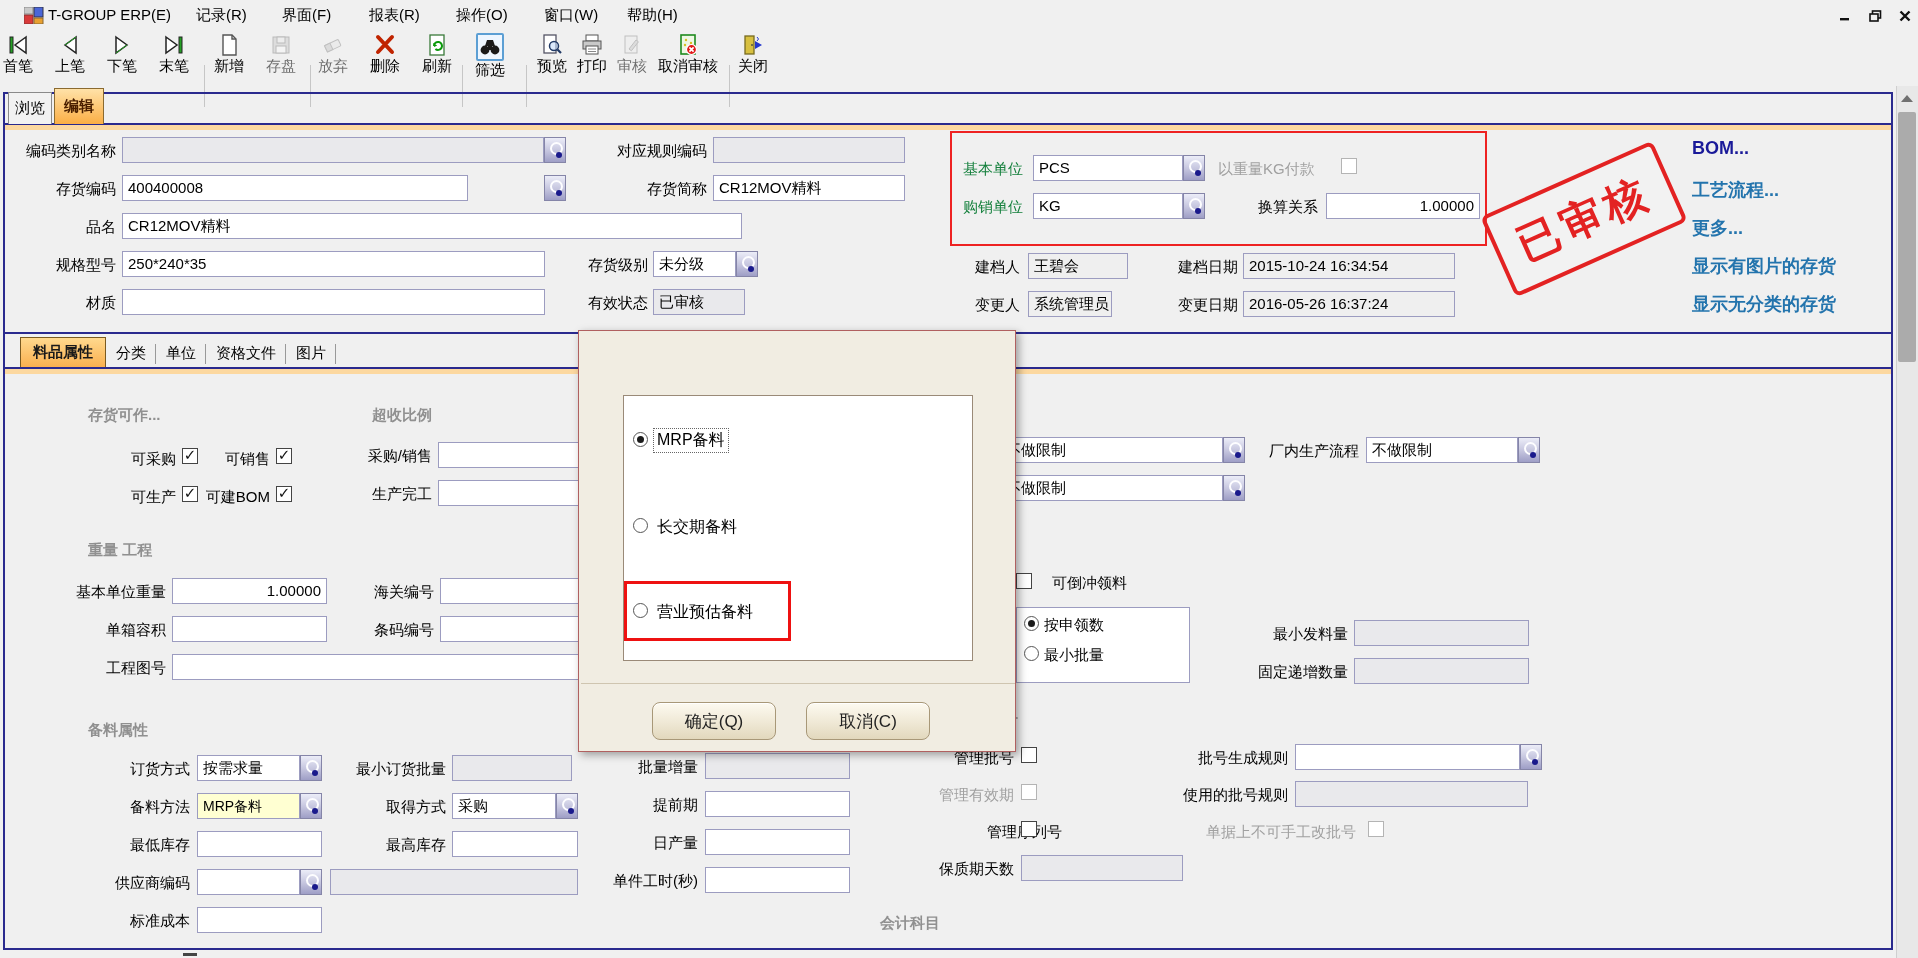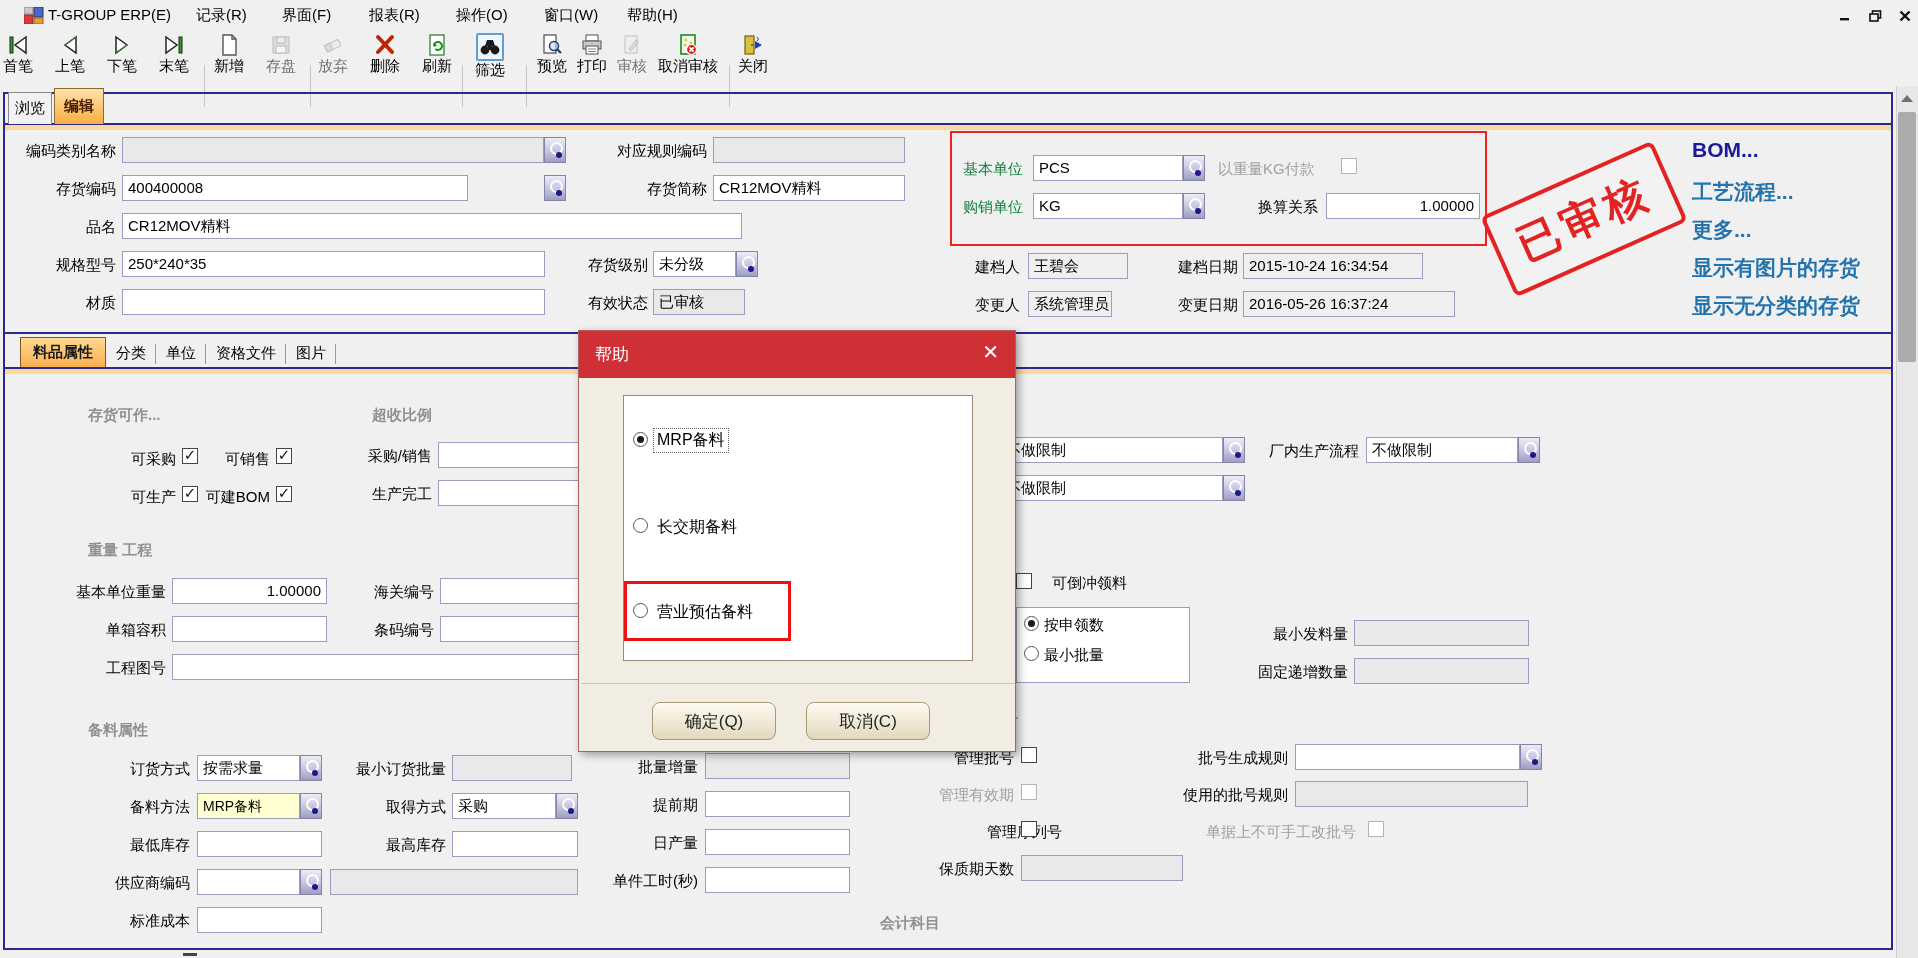--- a/index.html
+++ b/index.html
@@ -19,21 +19,21 @@
     background:linear-gradient(180deg,#ecedf8 0%,#c4c4de 55%,#9e9ec6 100%);border:1px solid #8585a8}
   .lkp::before{content:'';position:absolute;left:5px;top:4px;width:9px;height:9px;border:2px solid #fdfdff;border-radius:50%}
   .lkp::after{content:'';position:absolute;right:3px;bottom:4px;width:6px;height:6px;background:#1a1a8c;border-radius:50%}
   .cb{position:absolute;width:16px;height:16px;background:#fff;border:1px solid #444;box-sizing:border-box;
     font-size:15px;line-height:12px;text-align:center;color:#111}
   .cb.on::after{content:'✓'}
   .cb.dis{border-color:#b4b4b4}
   .rad{position:absolute;width:15px;height:15px;border:1px solid #555;border-radius:50%;background:#fff;box-sizing:border-box}
   .rad.sel::after{content:'';position:absolute;left:3px;top:3px;width:7px;height:7px;border-radius:50%;background:#1b1b1b}
   .sect{position:absolute;font-size:15px;font-weight:bold;color:#909090;white-space:nowrap}
-  .link{position:absolute;font-size:21px;font-weight:bold;color:#2374ad;white-space:nowrap;cursor:pointer}
+  .link{position:absolute;font-size:18px;font-weight:bold;color:#2374ad;white-space:nowrap;cursor:pointer}
   .navy{color:#1a1a99}
   .mitem{position:absolute;top:6px;font-size:15px;color:#000;white-space:nowrap;cursor:default}
   .sep{position:absolute;top:35px;width:1px;height:42px;background:#c6c6c6}
   .tbtn{position:absolute;top:33px;display:flex;flex-direction:column;align-items:center;font-size:15px;color:#000;line-height:17px;cursor:default}
   .tbtn.dis{opacity:.55;filter:grayscale(1)}
   .ticon{width:24px;height:24px;display:block}
   .filterbox{border:2px solid #5c9fd4;background:#eef6ff;border-radius:2px}
   .tab{position:absolute;box-sizing:border-box;font-size:15px;display:flex;align-items:center;justify-content:center;cursor:pointer}
   .tab.plain{background:#f2f2f2;border:1px solid #8a8a8a;border-bottom:none;color:#000}
   .tab.active{background:linear-gradient(180deg,#ffe2a8 0%,#fbae45 100%);border:1px solid #8a6a30;border-bottom:none;font-weight:bold;color:#4a1f00}
@@ -279,21 +279,21 @@
   <span class="cb dis" style="left:1341px;top:158px"></span>
   <span class="lbl redlbl" style="left:963px;top:198px">购销单位</span>
   <div class="fld" style="left:1033px;top:193px;width:150px">KG</div>
   <div class="lkp" style="left:1183px;top:193px"></div>
   <span class="lbl r" style="left:1240px;top:198px;width:78px">换算关系</span>
   <div class="fld num" style="left:1326px;top:193px;width:154px">1.00000</div>
 
   <span class="lbl r" style="left:958px;top:258px;width:62px">建档人</span>
   <div class="fld ro" style="left:1028px;top:253px;width:100px;background:#efefef">王碧会</div>
   <span class="lbl r" style="left:1158px;top:258px;width:80px">建档日期</span>
-  <div class="fld ro" style="left:1243px;top:253px;width:180px;background:#efefef">2015-10-24 16:34:54</div>
+  <div class="fld ro" style="left:1243px;top:253px;width:212px;background:#efefef">2015-10-24 16:34:54</div>
   <span class="lbl r" style="left:958px;top:296px;width:62px">变更人</span>
   <div class="fld ro" style="left:1028px;top:291px;width:84px;background:#efefef">系统管理员</div>
   <span class="lbl r" style="left:1158px;top:296px;width:80px">变更日期</span>
   <div class="fld ro" style="left:1243px;top:291px;width:212px;background:#efefef">2016-05-26 16:37:24</div>
 
   <div class="stamp">已审核</div>
   <span class="link navy" style="left:1692px;top:138px">BOM...</span>
   <span class="link" style="left:1692px;top:178px">工艺流程...</span>
   <span class="link" style="left:1692px;top:216px">更多...</span>
   <span class="link" style="left:1692px;top:254px">显示有图片的存货</span>
@@ -421,24 +421,20 @@
   <span class="cb dis" style="left:1368px;top:821px"></span>
 
   <span class="lbl r" style="left:930px;top:860px;width:84px">保质期天数</span>
   <div class="fld ro" style="left:1021px;top:855px;width:162px"></div>
 
   <span class="sect" style="left:880px;top:914px">会计科目</span>
 
   <div class="abs" style="left:183px;top:953px;width:14px;height:3px;background:#444"></div>
 
   <div id="dlg">
-    <div class="titlebar">
-      <span class="title">帮助</span>
-      <span class="x">✕</span>
-    </div>
     <div class="list"></div>
     <span class="rad sel" style="left:54px;top:101px"></span>
     <span class="opt focus" style="left:78px;top:99px">MRP备料</span>
     <span class="rad" style="left:54px;top:187px"></span>
     <span class="opt" style="left:78px;top:186px">长交期备料</span>
     <span class="rad" style="left:54px;top:272px"></span>
     <span class="opt" style="left:78px;top:271px">营业预估备料</span>
     <div class="hl"></div>
     <div class="divider"></div>
     <div class="dbtn" style="left:73px">

